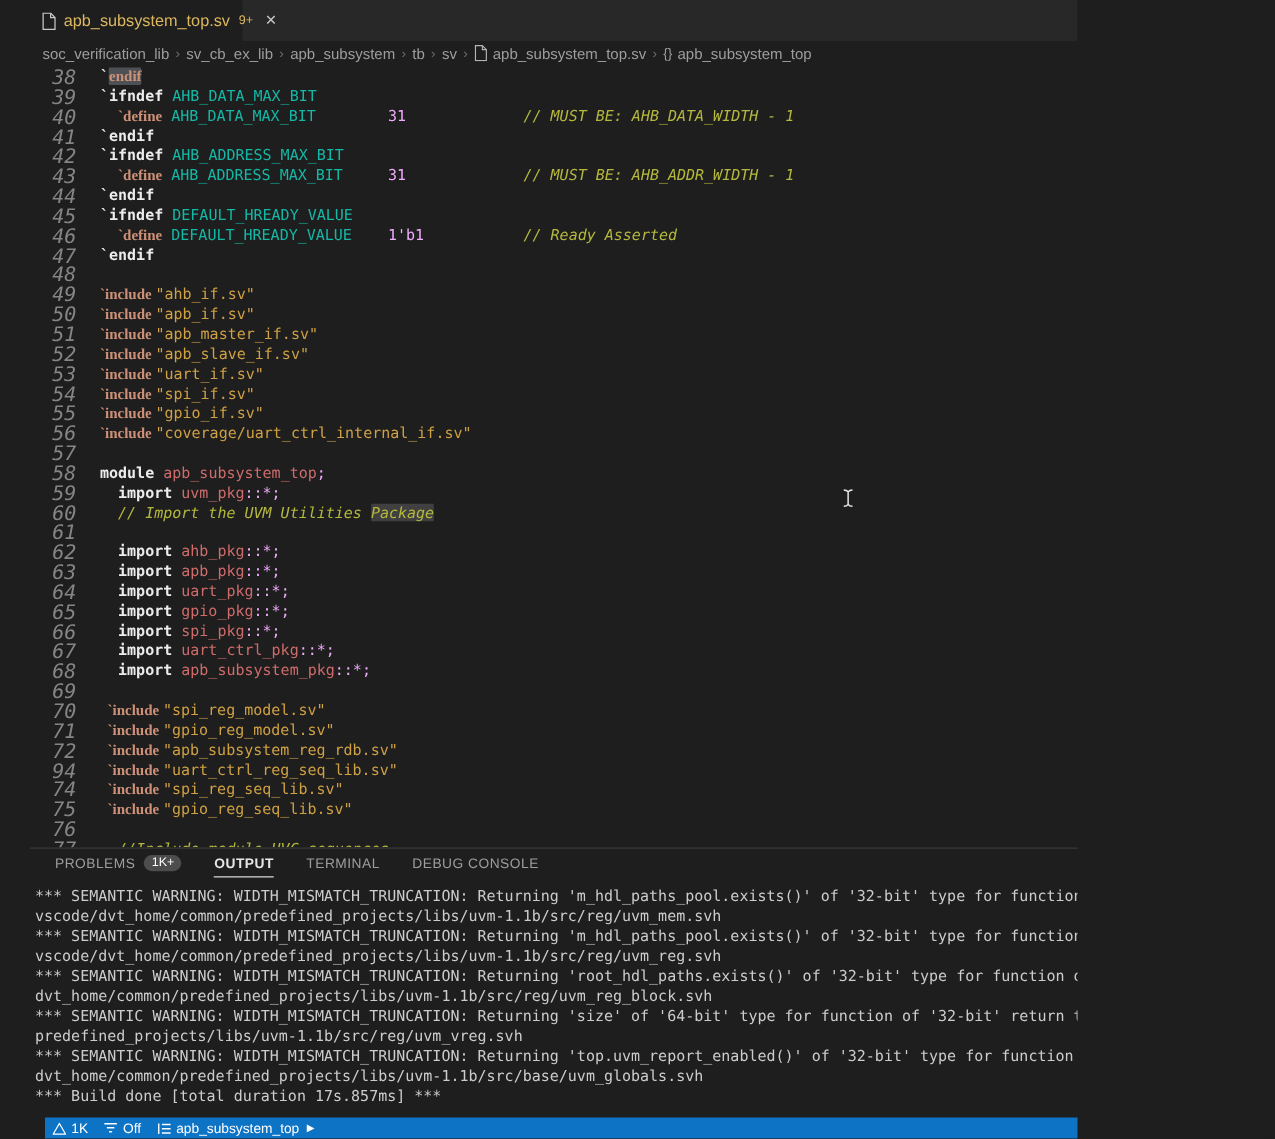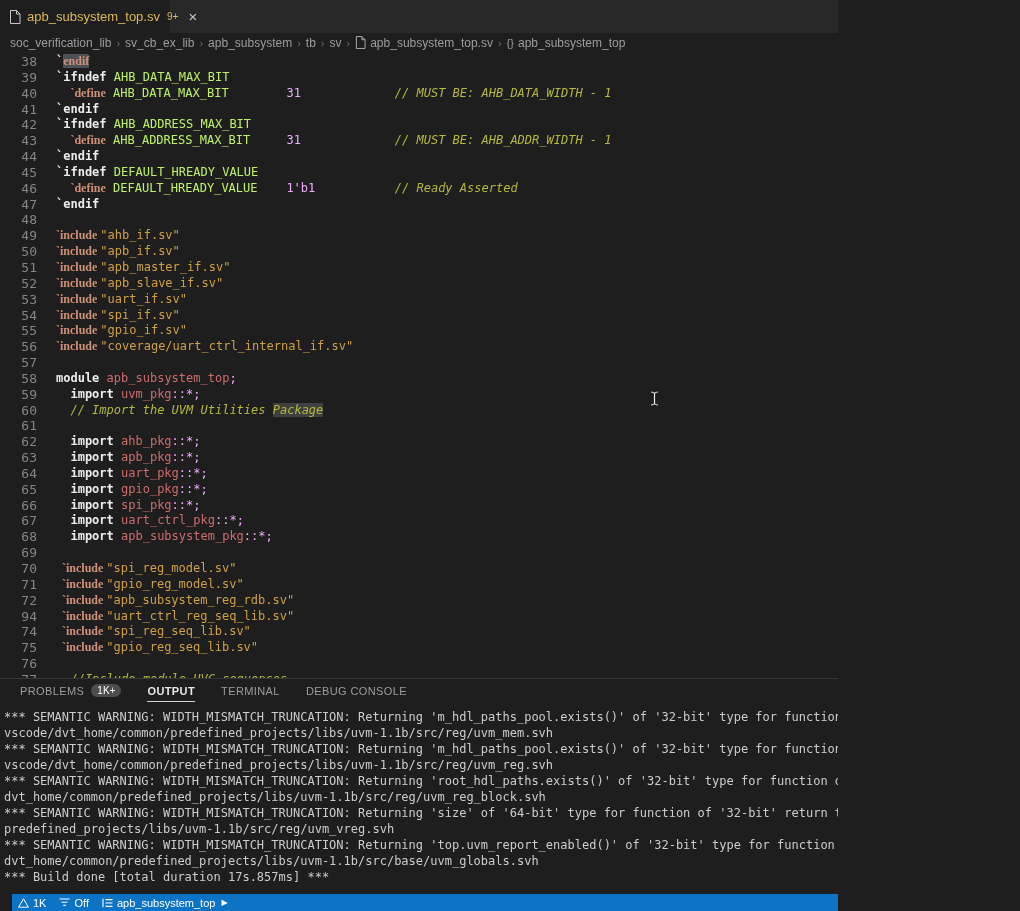--- a/index.html
+++ b/index.html
@@ -1,39 +1,39 @@
 <!DOCTYPE html>
 <html><head>
 <meta charset="utf-8">
 <style>
   html,body{margin:0;padding:0;background:#1e1e1e;}
   .app{position:relative;width:838px;height:911px;background:#1e1e1e;overflow:hidden;
-       font-family:"DejaVu Sans Mono",monospace;}
+       font-family:"DejaVu Sans Mono",monospace;margin-left:24px;}
   
   .tabbar{height:33px;background:#282828;display:flex;align-items:stretch;}
   .tab{width:170px;box-sizing:border-box;background:#1e1e1e;display:flex;align-items:center;
        gap:6px;padding:0 9px;font-family:"Liberation Sans",sans-serif;font-size:13px;color:#dcb75e;}
   .tab .file-ic{flex:none;}
   .tab-badge{font-size:10px;margin-left:1px;}
   .tab-close{color:#c9c9c9;font-size:15px;line-height:15px;margin-left:4px;cursor:pointer;}
   
   .breadcrumb{height:19px;display:flex;align-items:center;padding-left:10px;gap:5px;
        font-family:"Liberation Sans",sans-serif;font-size:12px;color:#9d9d9d;background:#1e1e1e;white-space:nowrap;}
   .bc-sep{color:#6e6e6e;font-size:11px;}
   .bc-item{display:flex;align-items:center;gap:4px;}
   .bc-sym{color:#9d9d9d;font-size:11px;}
   
   .editor{position:relative;height:626px;overflow:hidden;display:flex;background:#1e1e1e;}
   .gutter{flex:none;width:56px;box-sizing:border-box;padding:2px 19px 0 0;text-align:right;
-          color:#858585;font-size:13px;line-height:15.85px;}
+          color:#858585;font-size:16px;line-height:15.85px;font-style:italic;}
   .code{flex:1;padding-top:2px;font-size:12px;line-height:15.85px;white-space:pre;overflow:hidden;color:#d4d4d4;}
   .cl{height:15.85px;}
   .tk-kw{color:#ececec;font-weight:bold;}
   .tk-macro{color:#ce9178;font-weight:bold;font-family:Liberation Serif, serif;}
-  .tk-id{color:#bef264;}
+  .tk-id{color:#14b8a6;}
   .tk-str{color:#cfa044;}
   .tk-cmt{color:#b5b83c;font-style:italic;}
   .tk-pkg{color:#ce6b6b;}
   .tk-pln{color:#f0abfc;}
   .tk-hl{background:#4d5156;border-radius:1px;}
   .tk-sel{background:#404040;}
   
   .panel{position:absolute;top:678px;left:0;width:1020px;height:216px;box-sizing:border-box;
          border-top:1px solid #383838;background:#1e1e1e;}
   .panel-tabs{height:23px;display:flex;align-items:center;padding-left:20px;gap:26px;

